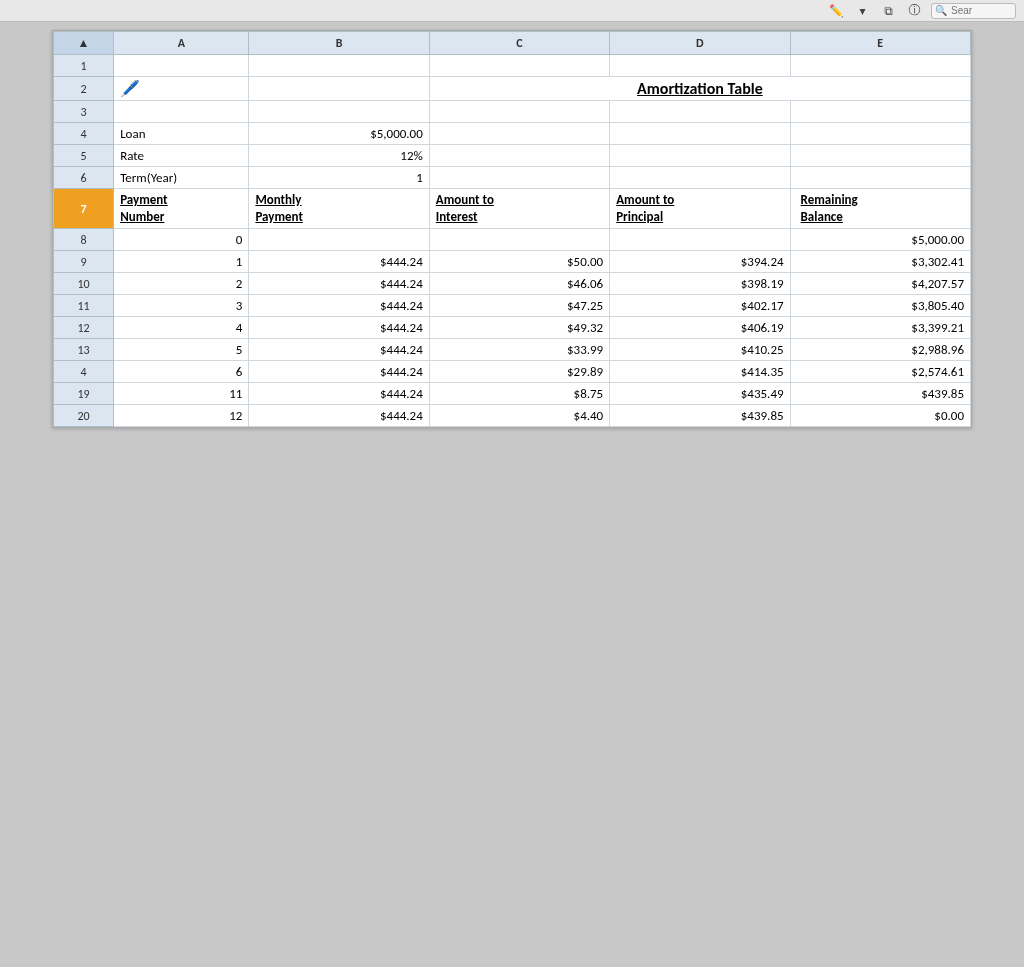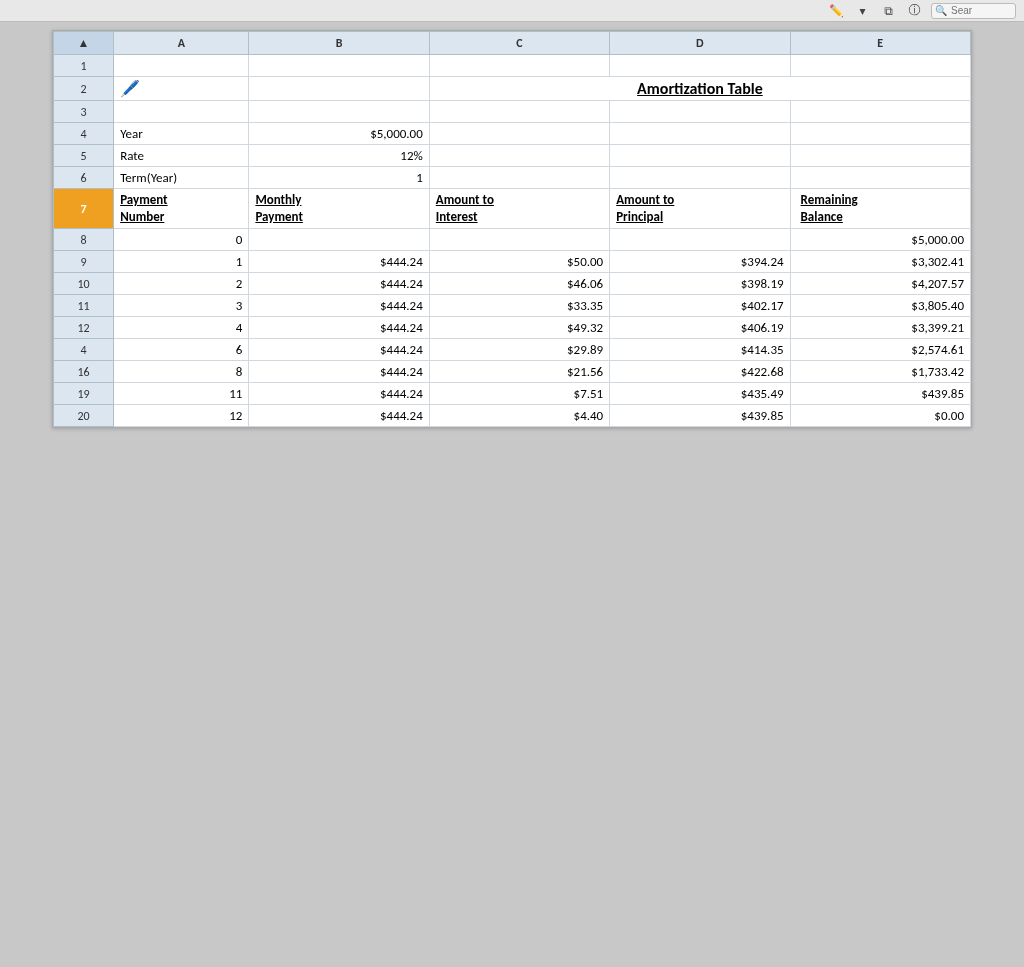--- a/index.html
+++ b/index.html
@@ -172,21 +172,21 @@
         <td class="row-header">3</td>
         <td class="cell"></td>
         <td class="cell"></td>
         <td class="cell"></td>
         <td class="cell"></td>
         <td class="cell"></td>
       </tr>
 
       <tr>
         <td class="row-header">4</td>
-        <td class="cell left">Year</td>
+        <td class="cell left">Loan</td>
         <td class="cell right">$5,000.00</td>
         <td class="cell"></td>
         <td class="cell"></td>
         <td class="cell"></td>
       </tr>
 
       <tr>
         <td class="row-header">5</td>
         <td class="cell left">Rate</td>
         <td class="cell right">12%</td>
@@ -249,53 +249,53 @@
         <td class="cell right">2</td>
         <td class="cell right">$444.24</td>
         <td class="cell right">$46.06</td>
         <td class="cell right">$398.19</td>
         <td class="cell right">$4,207.57</td>
       </tr>
       <tr>
         <td class="row-header">11</td>
         <td class="cell right">3</td>
         <td class="cell right">$444.24</td>
-        <td class="cell right">$33.35</td>
+        <td class="cell right">$47.25</td>
         <td class="cell right">$402.17</td>
         <td class="cell right">$3,805.40</td>
       </tr>
       <tr>
         <td class="row-header">12</td>
         <td class="cell right">4</td>
         <td class="cell right">$444.24</td>
         <td class="cell right">$49.32</td>
         <td class="cell right">$406.19</td>
         <td class="cell right">$3,399.21</td>
       </tr>
       <tr>
+        <td class="row-header">13</td>
+        <td class="cell right">5</td>
+        <td class="cell right">$444.24</td>
+        <td class="cell right">$33.99</td>
+        <td class="cell right">$410.25</td>
+        <td class="cell right">$2,988.96</td>
+      </tr>
+      <tr>
         <td class="row-header">4</td>
         <td class="cell right">6</td>
         <td class="cell right">$444.24</td>
         <td class="cell right">$29.89</td>
         <td class="cell right">$414.35</td>
         <td class="cell right">$2,574.61</td>
       </tr>
       <tr>
-        <td class="row-header">16</td>
-        <td class="cell right">8</td>
-        <td class="cell right">$444.24</td>
-        <td class="cell right">$21.56</td>
-        <td class="cell right">$422.68</td>
-        <td class="cell right">$1,733.42</td>
-      </tr>
-      <tr>
         <td class="row-header">19</td>
         <td class="cell right">11</td>
         <td class="cell right">$444.24</td>
-        <td class="cell right">$7.51</td>
+        <td class="cell right">$8.75</td>
         <td class="cell right">$435.49</td>
         <td class="cell right">$439.85</td>
       </tr>
       <tr>
         <td class="row-header">20</td>
         <td class="cell right">12</td>
         <td class="cell right">$444.24</td>
         <td class="cell right">$4.40</td>
         <td class="cell right">$439.85</td>
         <td class="cell right">$0.00</td>

